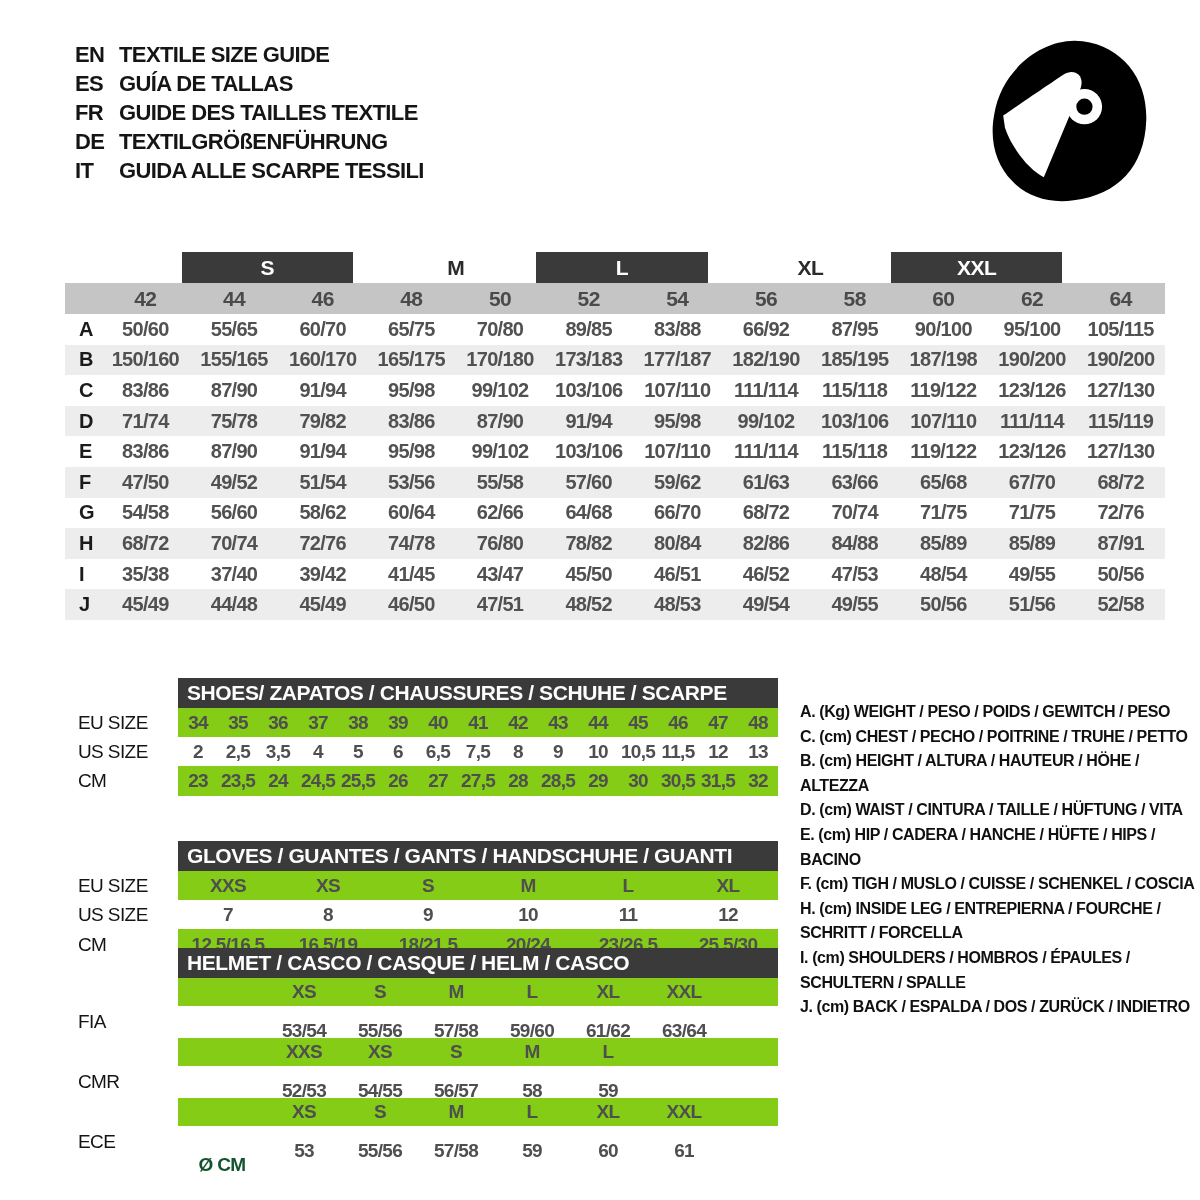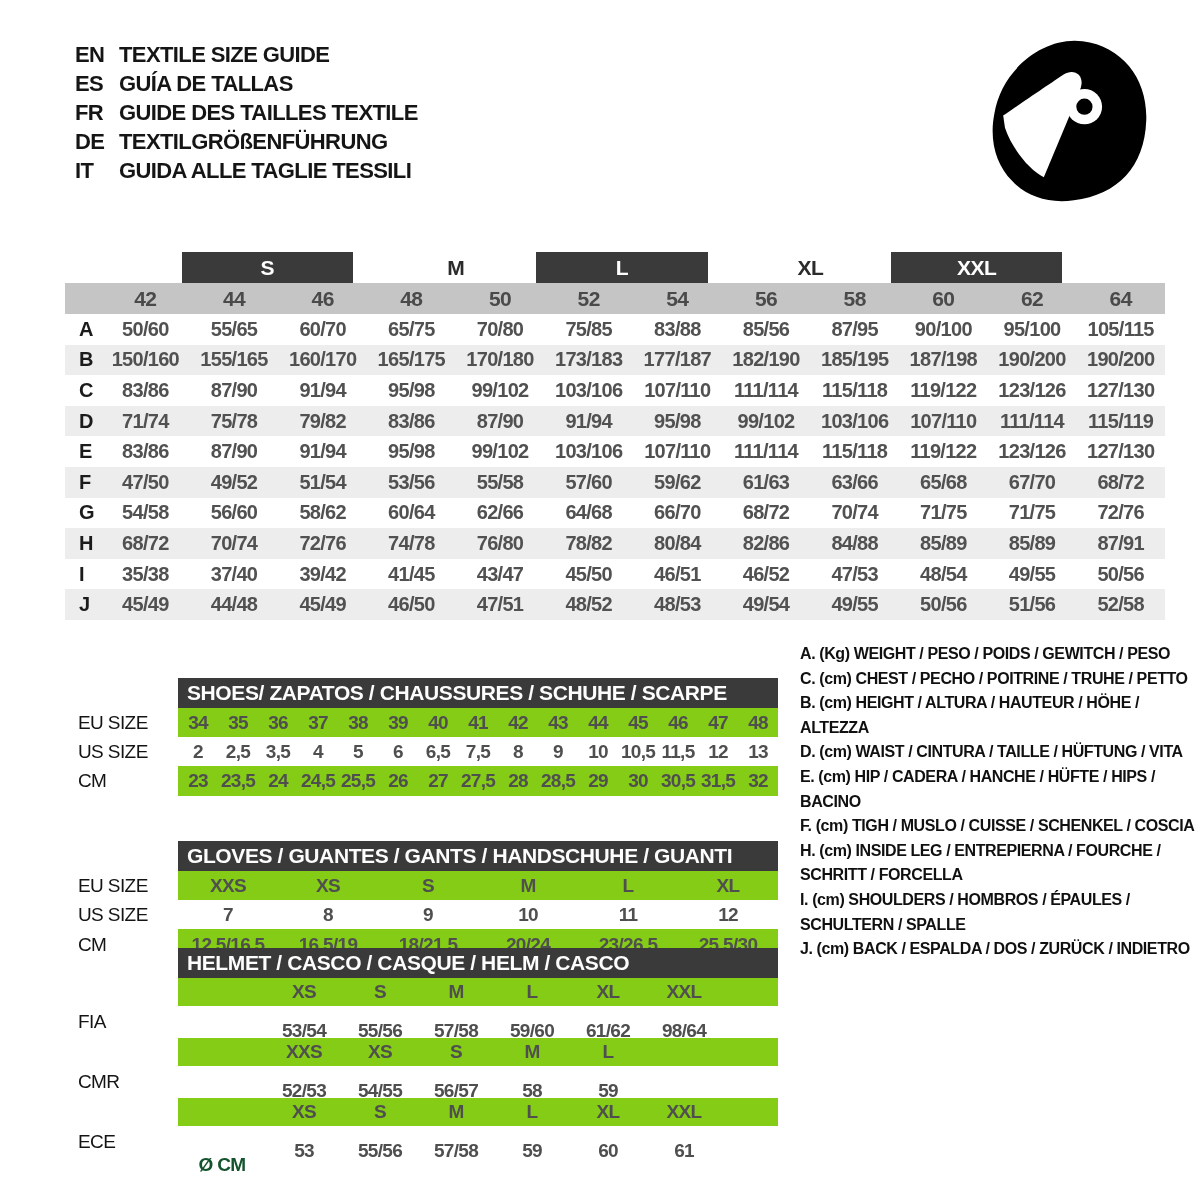--- a/index.html
+++ b/index.html
@@ -41,21 +41,21 @@
   .s-label{width:113px;flex:none;display:flex;align-items:center;padding-left:13px;box-sizing:border-box;font-weight:400;font-size:19px;color:#141414;letter-spacing:-0.6px;}
   .s-content{width:600px;display:grid;}
   .s-content.band{background:#84cc16;}
   .shoes-grid{grid-template-columns:repeat(15,1fr);}
   .gloves-grid{grid-template-columns:repeat(6,1fr);}
   .helmet-grid{grid-template-columns:88px repeat(6,76px) 1fr;}
   .s-cell{font-weight:700;font-size:19px;color:#4f4f4f;letter-spacing:-0.7px;}
   .unit-cell{color:#14532d;margin-top:28px;}
 
   
-  .legend{position:absolute;left:800px;top:642px;width:398px;}
+  .legend{position:absolute;left:800px;top:700px;width:398px;}
   .legend-item{font-weight:700;font-size:16px;line-height:24.6px;color:#101010;letter-spacing:-0.4px;}
 </style>
 </head>
 <body>
 
 <div class="page">
 
   <div class="lang-block" id="langs">
       <div class="lang-row">
         <div class="lang-code">EN</div>
@@ -68,21 +68,21 @@
       <div class="lang-row">
         <div class="lang-code">FR</div>
         <div class="lang-title">GUIDE DES TAILLES TEXTILE</div>
       </div>
       <div class="lang-row">
         <div class="lang-code">DE</div>
         <div class="lang-title">TEXTILGRÖßENFÜHRUNG</div>
       </div>
       <div class="lang-row">
         <div class="lang-code">IT</div>
-        <div class="lang-title">GUIDA ALLE TAGLIE TESSILI</div>
+        <div class="lang-title">GUIDA ALLE SCARPE TESSILI</div>
       </div>
     </div>
 
   <svg class="helmet-svg" width="178" height="166" viewBox="0 0 100 94" aria-hidden="true">
     <path d="M60 3 C83 6 97 25 96 48 C95 74 80 90 55 93 C41 95 28 91 20 82 C11 73 7 59 10 44 C14 19 38 0 60 3 Z" fill="#000"></path>
     <path d="M15 45 C15 45 43 26 49 22 C55 18 61 22 59 29 L56 37 L38 80 C30 76 20 64 16 52 Z" fill="#fff"></path>
     <circle cx="61" cy="40" r="10" fill="#fff"></circle>
     <circle cx="61" cy="40" r="4.6" fill="#000"></circle>
   </svg>
 
@@ -110,23 +110,23 @@
         <div class="cell num-cell">64</div>
       </div>
     <div id="main-rows">
         <div class="grid13 m-row">
           <div class="cell letter-cell">A</div>
           <div class="cell val-cell">50/60</div>
           <div class="cell val-cell">55/65</div>
           <div class="cell val-cell">60/70</div>
           <div class="cell val-cell">65/75</div>
           <div class="cell val-cell">70/80</div>
-          <div class="cell val-cell">75/85</div>
+          <div class="cell val-cell">89/85</div>
           <div class="cell val-cell">83/88</div>
-          <div class="cell val-cell">85/56</div>
+          <div class="cell val-cell">66/92</div>
           <div class="cell val-cell">87/95</div>
           <div class="cell val-cell">90/100</div>
           <div class="cell val-cell">95/100</div>
           <div class="cell val-cell">105/115</div>
         </div>
         <div class="grid13 m-row alt">
           <div class="cell letter-cell">B</div>
           <div class="cell val-cell">150/160</div>
           <div class="cell val-cell">155/165</div>
           <div class="cell val-cell">160/170</div>
@@ -394,21 +394,21 @@
         </div>
         <div class="s-row h32">
           <div class="s-label">FIA</div>
           <div class="s-content helmet-grid">
             <div class="cell s-cell unit-cell">Ø CM</div>
             <div class="cell s-cell">53/54</div>
             <div class="cell s-cell">55/56</div>
             <div class="cell s-cell">57/58</div>
             <div class="cell s-cell">59/60</div>
             <div class="cell s-cell">61/62</div>
-            <div class="cell s-cell">98/64</div>
+            <div class="cell s-cell">63/64</div>
           </div>
         </div>
         <div class="s-row h28">
           <div class="s-label"></div>
           <div class="s-content helmet-grid band">
             <div class="cell s-cell"></div>
             <div class="cell s-cell">XXS</div>
             <div class="cell s-cell">XS</div>
             <div class="cell s-cell">S</div>
             <div class="cell s-cell">M</div>

